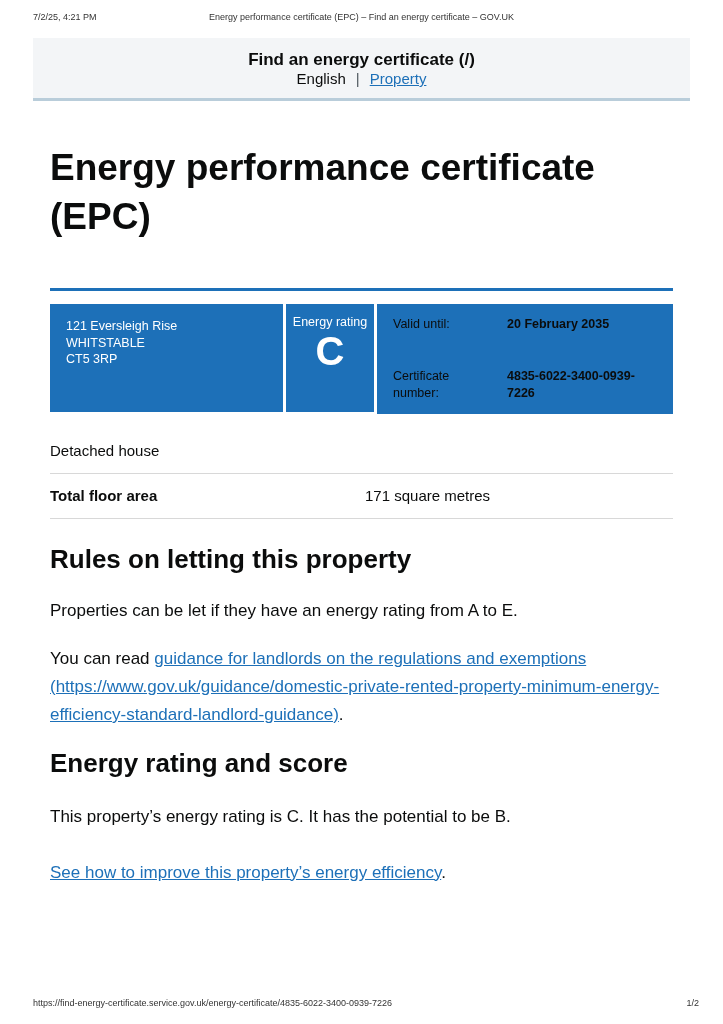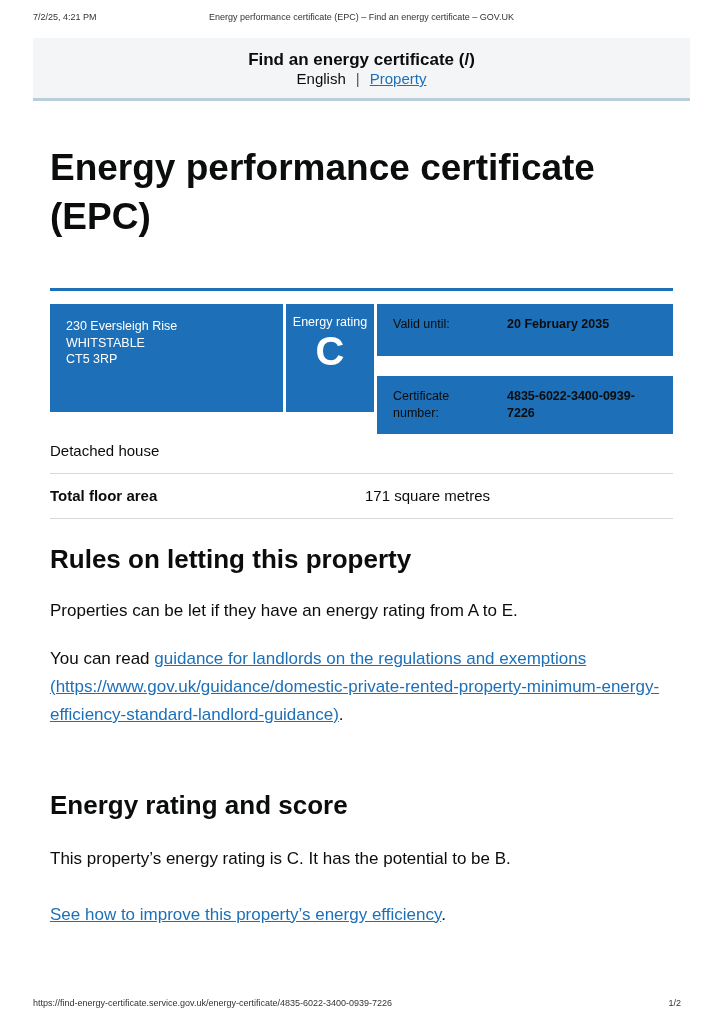--- a/index.html
+++ b/index.html
@@ -47,44 +47,44 @@
     max-width:620px;
   }
   .blue-rule{height:3px;background:var(--govuk-blue);margin-top:47px;border:none;}
   
   .summary-box{margin-top:13px;display:flex;gap:3px;height:108px;}
   .panel{background:var(--govuk-blue);color:#ffffff;}
   .address-panel{flex:0 0 233px;padding:14px 16px;font-size:12.5px;line-height:1.32;}
   .rating-panel{flex:0 0 88px;text-align:center;padding-top:11px;}
   .rating-label{font-size:12.5px;}
   .rating-value{font-size:40px;font-weight:bold;line-height:1.05;margin-top:1px;}
-  .details-panel{flex:1;display:flex;flex-direction:column;gap:20px;background:#ffffff;}
+  .details-panel{flex:1;display:flex;flex-direction:column;gap:0;background:#ffffff;}
   .detail-row{background:var(--govuk-blue);display:flex;padding:12px 16px;font-size:12.5px;}
   .detail-row.top{flex:0 0 52px;}
   .detail-row.bottom{flex:1;}
   .detail-label{flex:0 0 114px;padding-right:30px;line-height:1.35;}
   .detail-value{font-weight:bold;line-height:1.35;}
   
   .property-table{margin-top:17px;}
   .pt-row{display:flex;padding:13px 0 14px 0;border-bottom:1px solid var(--divider-gray);font-size:15px;}
   .pt-label{flex:0 0 315px;font-weight:bold;}
   .pt-value{flex:1;}
   
   h2.section-heading{font-size:26px;line-height:1.25;font-weight:bold;color:var(--text-black);}
   .h2-rules{margin-top:24px;}
-  .h2-energy{margin-top:60px;}
+  .h2-energy{margin-top:18px;}
   p.body-text{font-size:17px;line-height:1.65;max-width:620px;}
   .p1{margin-top:21px;}
   .p2{margin-top:20px;}
   .p3{margin-top:23px;}
   .p-link{margin-top:28px;}
   a.inline-link{color:var(--link-blue);text-decoration:underline;cursor:pointer;}
   
   .print-footer{
-    position:absolute;left:33px;right:42px;bottom:16px;
+    position:absolute;left:33px;right:24px;bottom:16px;
     font-size:9px;color:var(--print-gray);
     display:flex;justify-content:space-between;
   }
 </style>
 </head>
 <body>
 
 <div class="print-header">
   <span class="datetime">7/2/25, 4:21 PM</span>
   <span class="doc-title">Energy performance certificate (EPC) – Find an energy certificate – GOV.UK</span>
@@ -102,21 +102,21 @@
   </div>
 
   <div class="main">
 
     <h1 class="page-title">Energy performance certificate (EPC)</h1>
 
     <hr class="blue-rule">
 
     <div class="summary-box">
       <div class="panel address-panel">
-        <div>230 Eversleigh Rise</div>
+        <div>121 Eversleigh Rise</div>
         <div>WHITSTABLE</div>
         <div>CT5 3RP</div>
       </div>
       <div class="panel rating-panel">
         <div class="rating-label">Energy rating</div>
         <div class="rating-value">C</div>
       </div>
       <div class="details-panel">
         <div class="detail-row top">
           <span class="detail-label">Valid until:</span>

